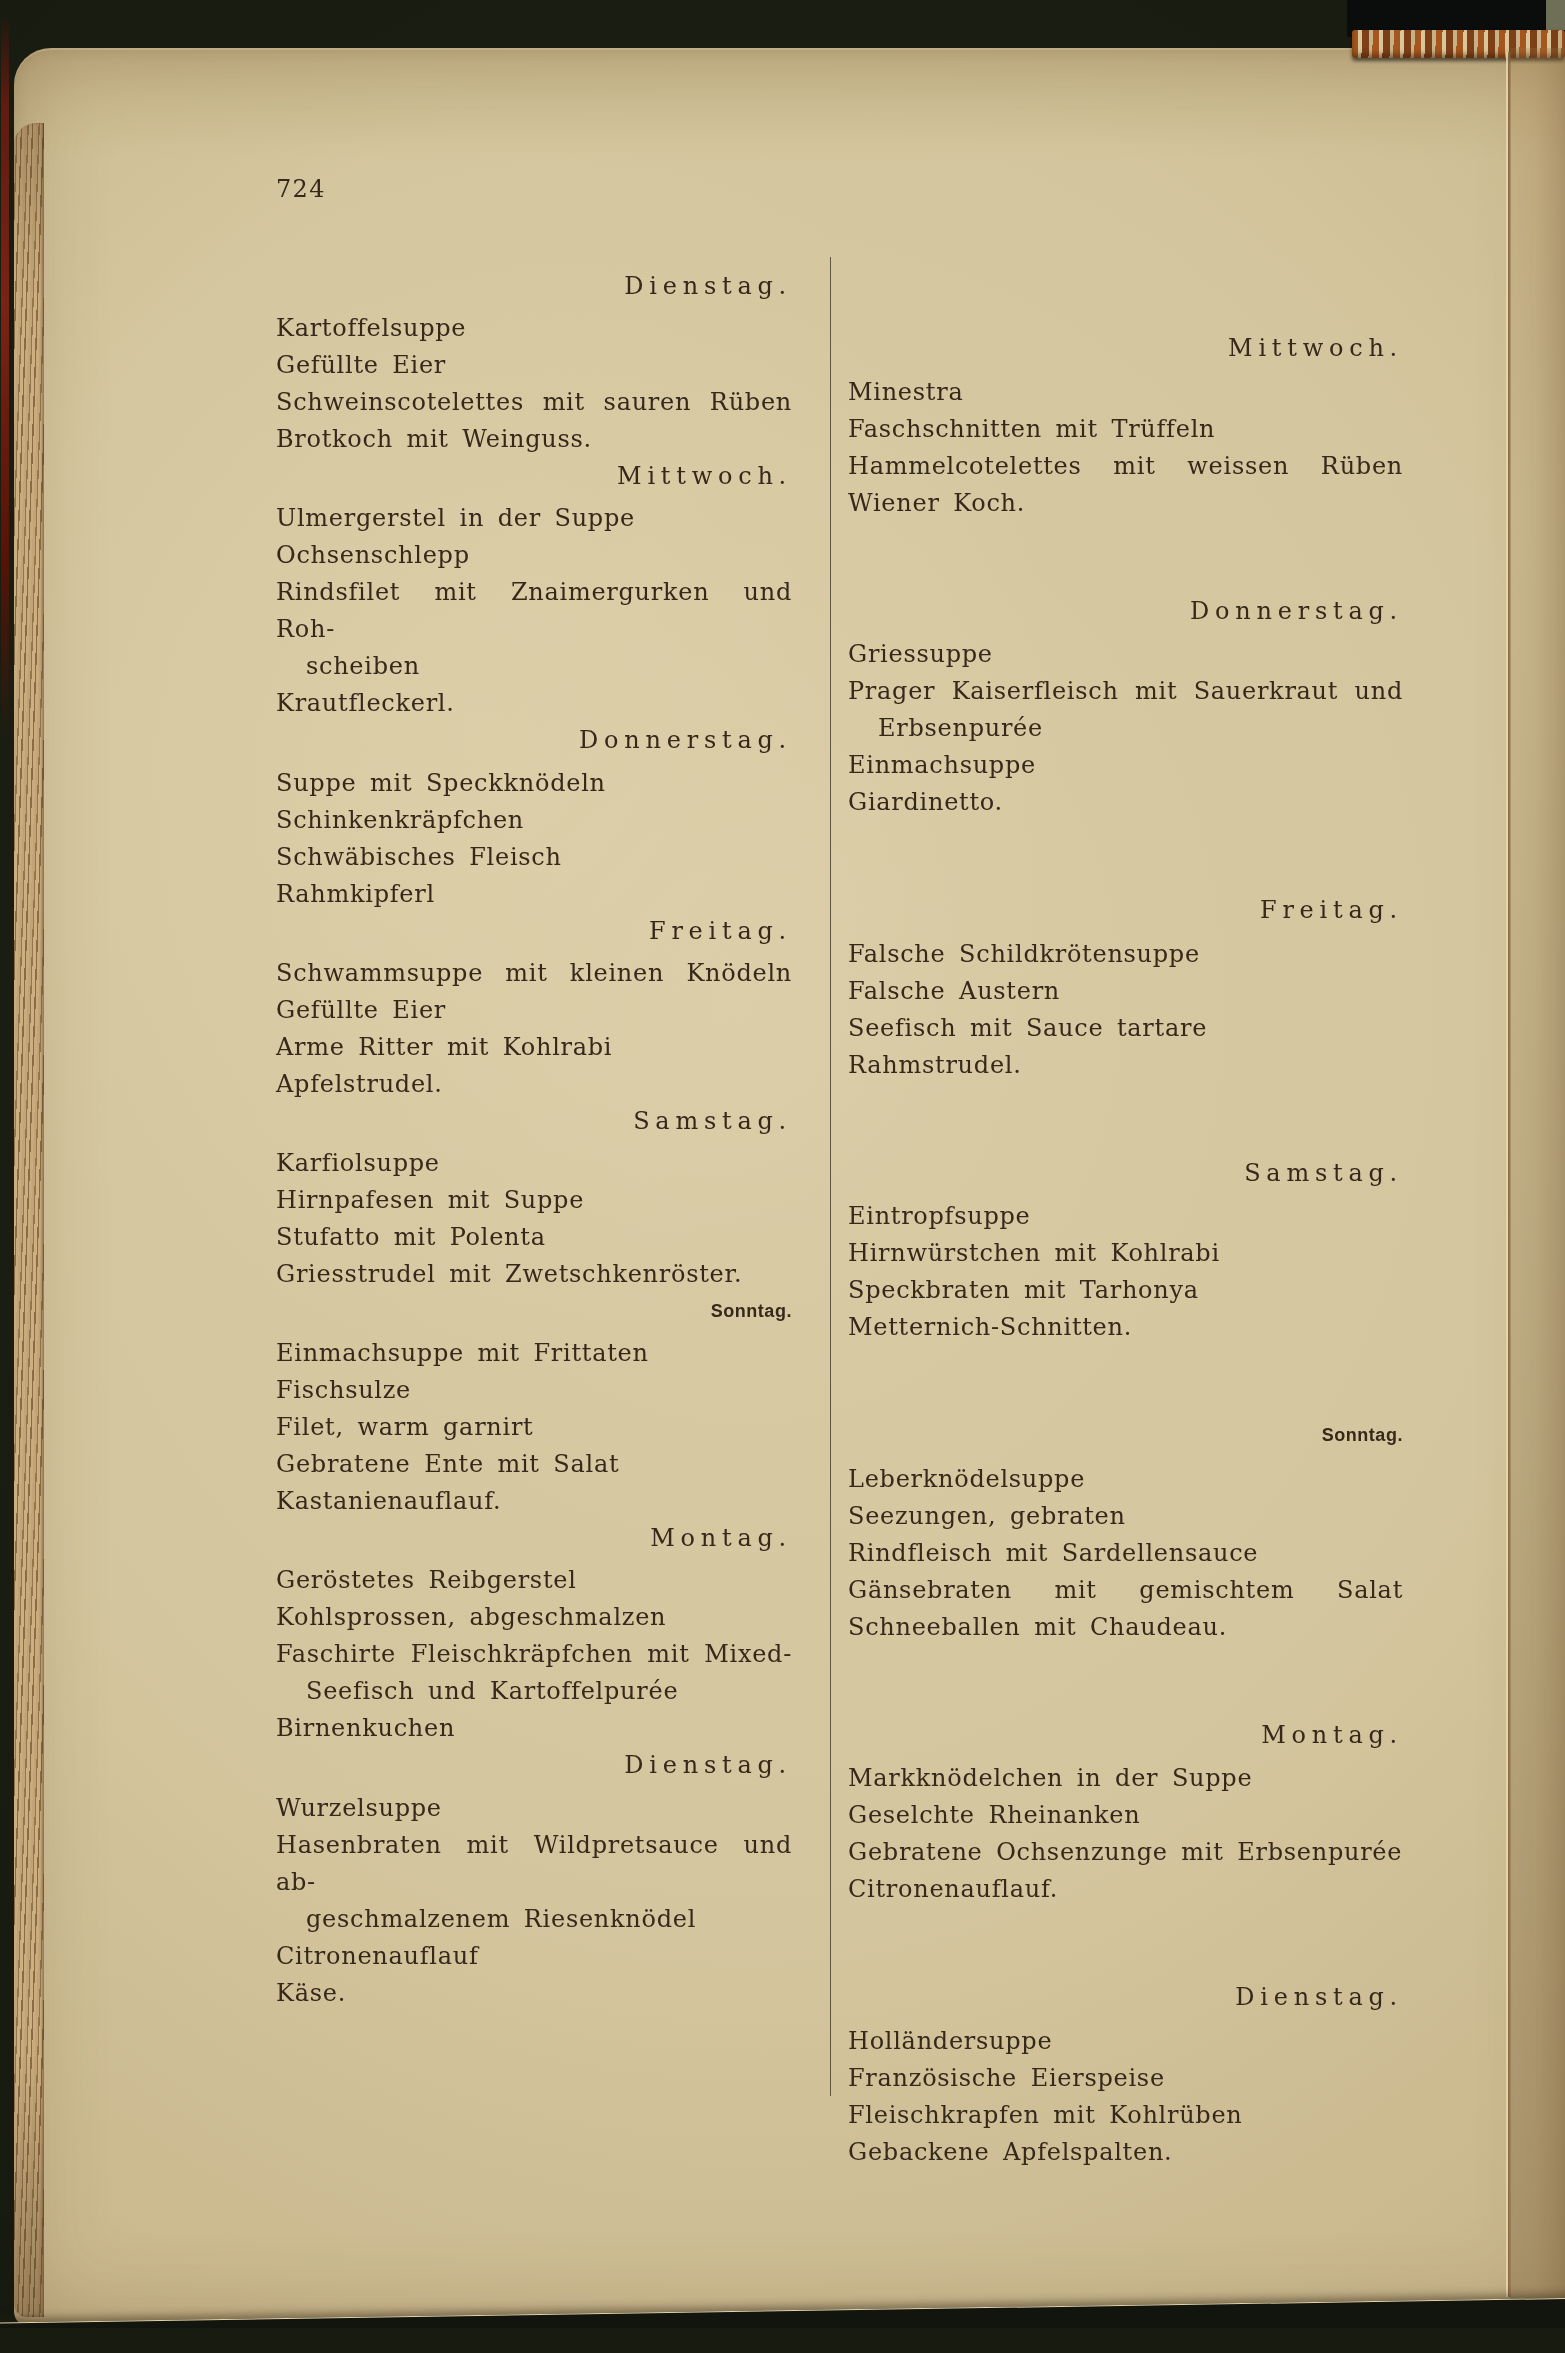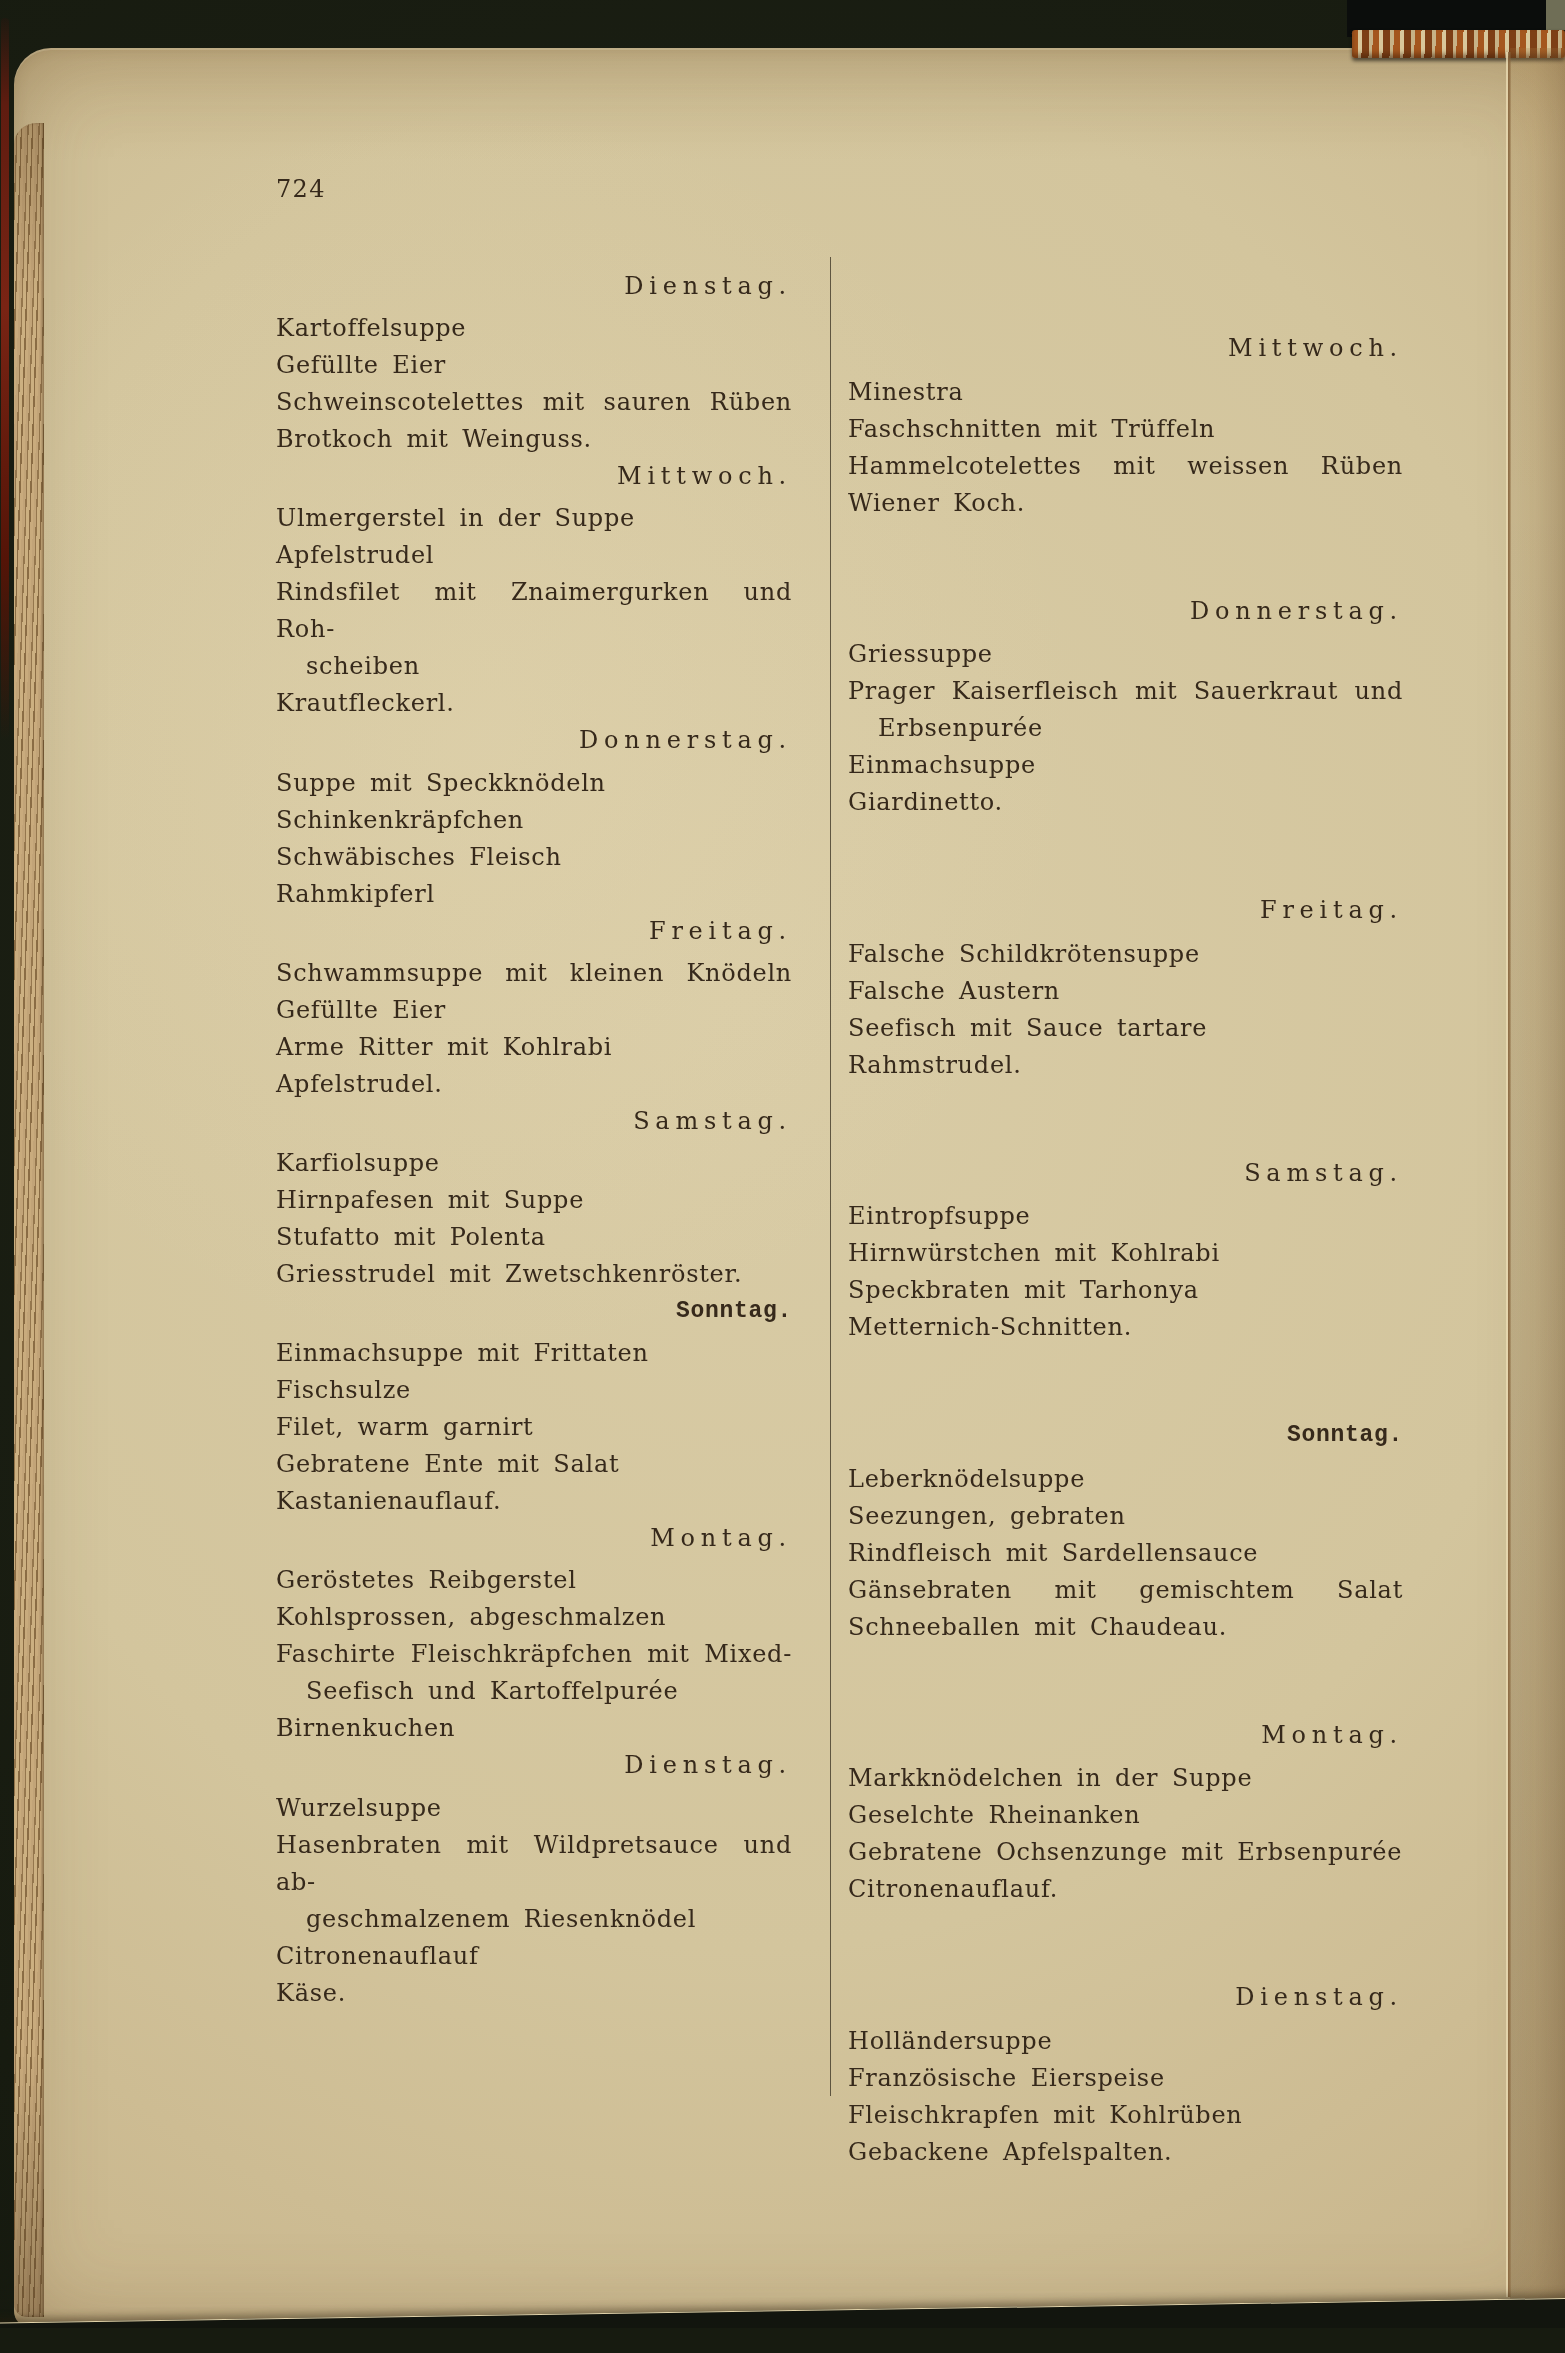--- a/index.html
+++ b/index.html
@@ -37,21 +37,21 @@
                  box-shadow:0 -3.9px 9px rgba(40,28,12,.45);}
 
   
   .pageno{position:absolute;left:276px;top:175px;font-size:24px;color:#36291b;letter-spacing:1.3px;}
   .col{position:absolute;color:#36291b;font-size:24px;line-height:37px;letter-spacing:.03em;word-spacing:.22em;}
   #col-left{left:276px;top:268px;width:516px;}
   #col-right{left:848px;top:259px;width:555px;}
   .menu-heading{text-align:right;letter-spacing:.24em;margin:22px 0 5.2px 0;line-height:37px;}
   #col-right .menu-heading{margin-top:71px;margin-bottom:6.5px;}
   .col .menu-heading:first-child, .col section:first-child .menu-heading{margin-top:0;}
-  .menu-heading.bold{font-family:Liberation Mono, monospace;font-weight:bold;letter-spacing:.03em;font-size:23px;}
+  .menu-heading.bold{font-family:Liberation Sans, sans-serif;font-weight:bold;letter-spacing:.03em;font-size:18px;}
   .menu-line{white-space:nowrap;}
   .menu-line.j{white-space:normal;text-align:justify;text-align-last:justify;}
   .menu-line.ind{padding-left:30px;}
   .divider{position:absolute;left:830px;top:257px;width:1.3px;height:1839px;background:#49412f;opacity:.85;}
 </style>
 </head>
 <body>
 
 <div id="scene">
   <div class="black-patch"></div>
@@ -71,21 +71,21 @@
       <section>
         <div class="menu-heading">Dienstag.</div>
         <div class="menu-line">Kartoffelsuppe</div>
         <div class="menu-line">Gefüllte Eier</div>
         <div class="menu-line j">Schweinscotelettes mit sauren Rüben</div>
         <div class="menu-line">Brotkoch mit Weinguss.</div>
       </section>
       <section>
         <div class="menu-heading">Mittwoch.</div>
         <div class="menu-line">Ulmergerstel in der Suppe</div>
-        <div class="menu-line">Apfelstrudel</div>
+        <div class="menu-line">Ochsenschlepp</div>
         <div class="menu-line j">Rindsfilet mit Znaimergurken und Roh-</div>
         <div class="menu-line ind">scheiben</div>
         <div class="menu-line">Krautfleckerl.</div>
       </section>
       <section>
         <div class="menu-heading">Donnerstag.</div>
         <div class="menu-line">Suppe mit Speckknödeln</div>
         <div class="menu-line">Schinkenkräpfchen</div>
         <div class="menu-line">Schwäbisches Fleisch</div>
         <div class="menu-line">Rahmkipferl</div>

